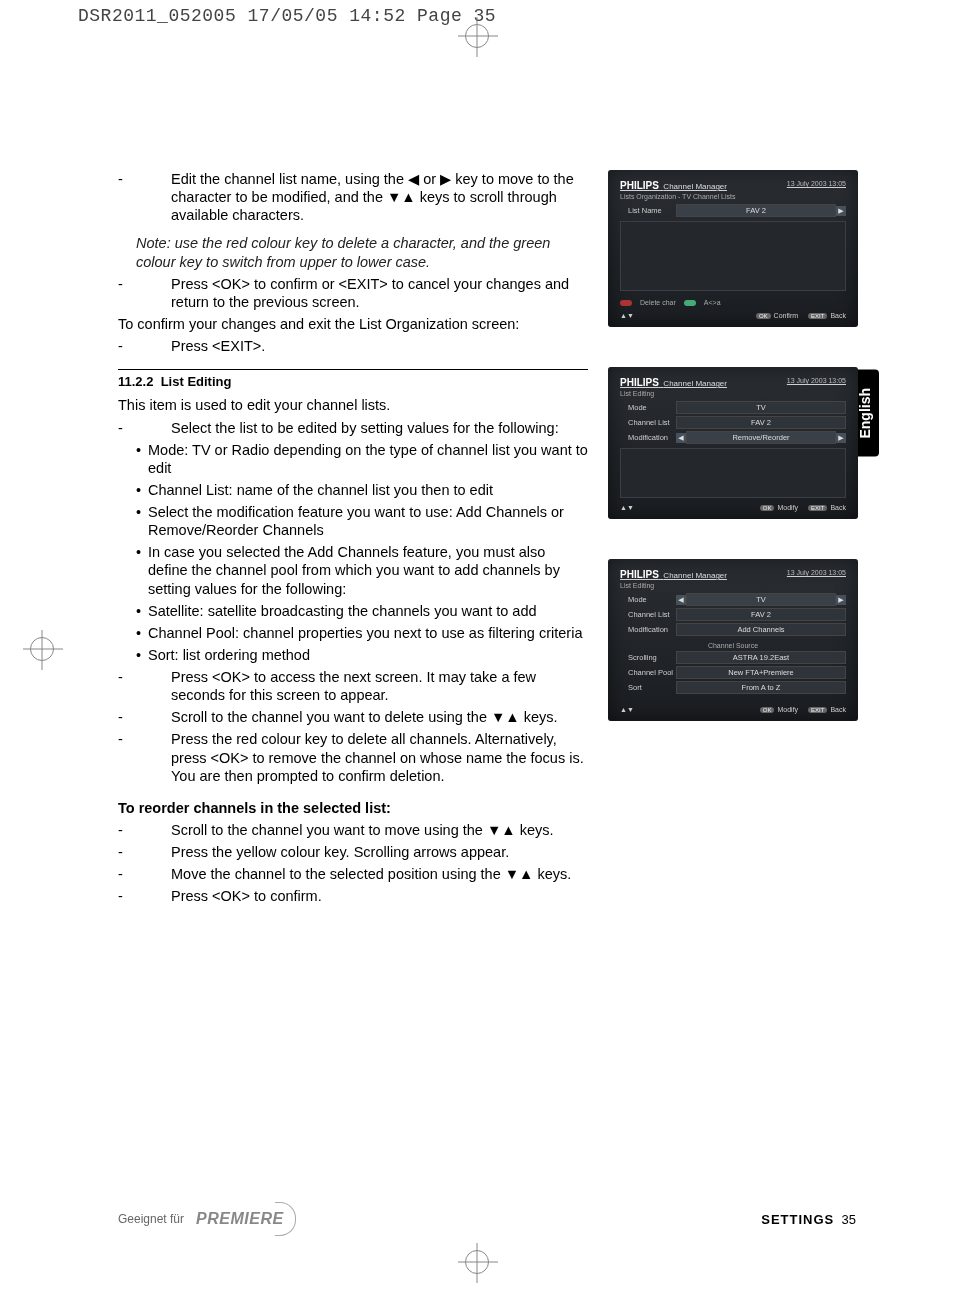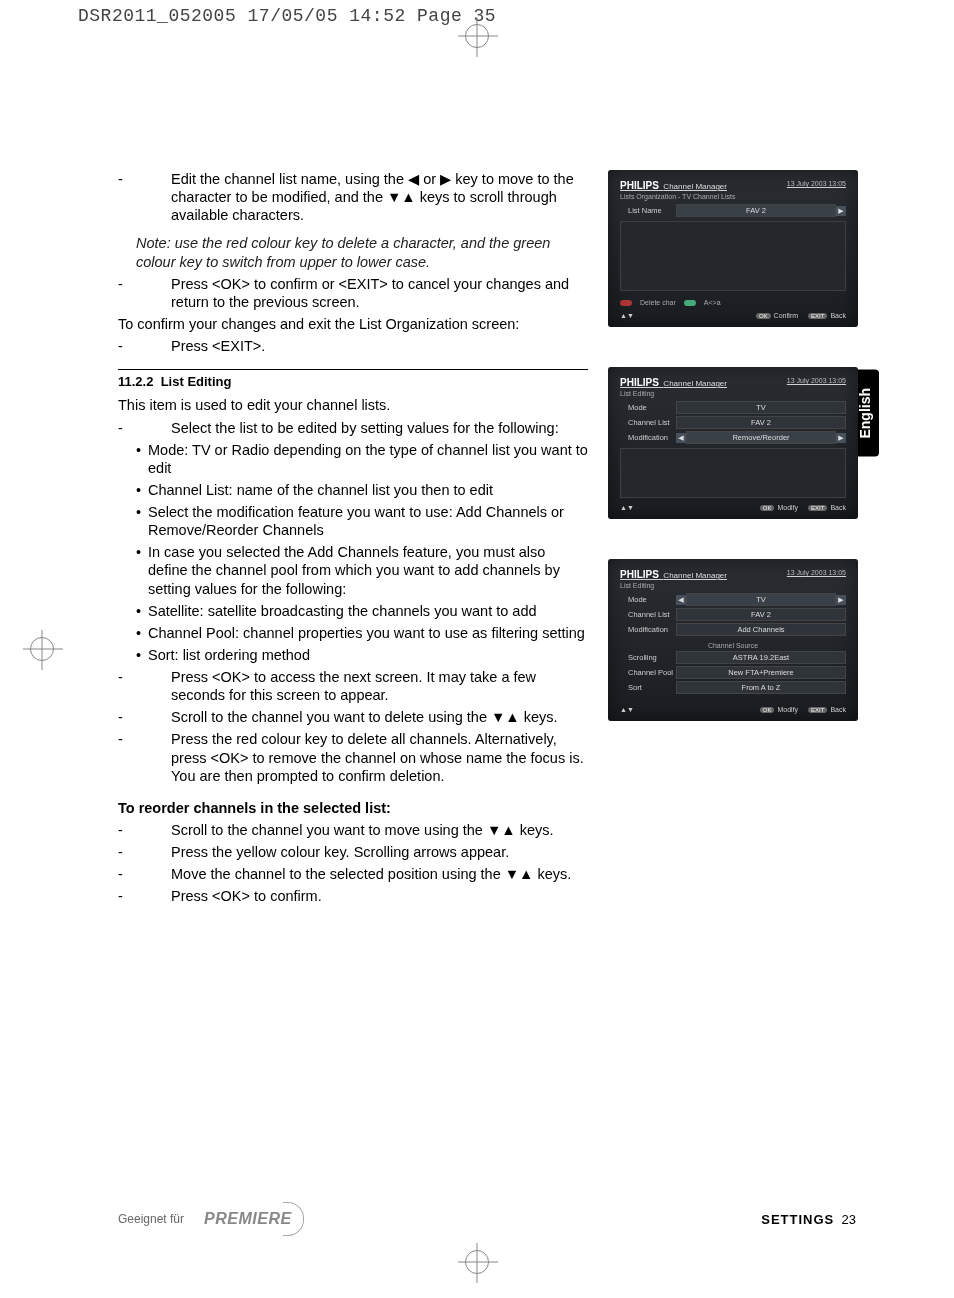--- a/index.html
+++ b/index.html
@@ -145,21 +145,21 @@
     position: absolute;
     bottom: 68px;
     left: 118px;
     right: 98px;
     display: flex;
     justify-content: space-between;
     align-items: center;
     font-size: 12px;
     color: #666;
   }
-  .footer .left { display: flex; align-items: center; gap: 12px; }
+  .footer .left { display: flex; align-items: center; gap: 4px; }
   .premiere {
     font-style: italic;
     font-weight: bold;
     font-size: 16px;
     letter-spacing: 0.5px;
     color: #888;
     position: relative;
     padding: 2px 8px;
   }
   .premiere::after {
@@ -234,21 +234,21 @@
   <p class="bullet">
       <span class="b">•</span>
       <span class="t">In case you selected the Add Channels feature, you must also define the channel pool from which you want to add channels by setting values for the following:</span>
     </p>
   <p class="bullet">
       <span class="b">•</span>
       <span class="t">Satellite: satellite broadcasting the channels you want to add</span>
     </p>
   <p class="bullet">
       <span class="b">•</span>
-      <span class="t">Channel Pool: channel properties you want to use as filtering setting</span>
+      <span class="t">Channel Pool: channel properties you next to use as filtering criteria</span>
     </p>
   <p class="bullet">
       <span class="b">•</span>
       <span class="t">Sort: list ordering method</span>
     </p>
   <p class="dash">
       <span class="d">-</span>
       <span class="t">Press &lt;OK&gt; to access the next screen. It may take a few seconds for this screen to appear.</span>
     </p>
 
@@ -397,15 +397,15 @@
 
 </div>
 
 <div class="footer">
   <div class="left">
     <span>Geeignet für</span>
     <span class="premiere">PREMIERE</span>
   </div>
   <div class="right">
     <span class="cat">SETTINGS</span>
-    &nbsp;<span>23</span>
+    &nbsp;<span>35</span>
   </div>
 </div>
 
 </body></html>

